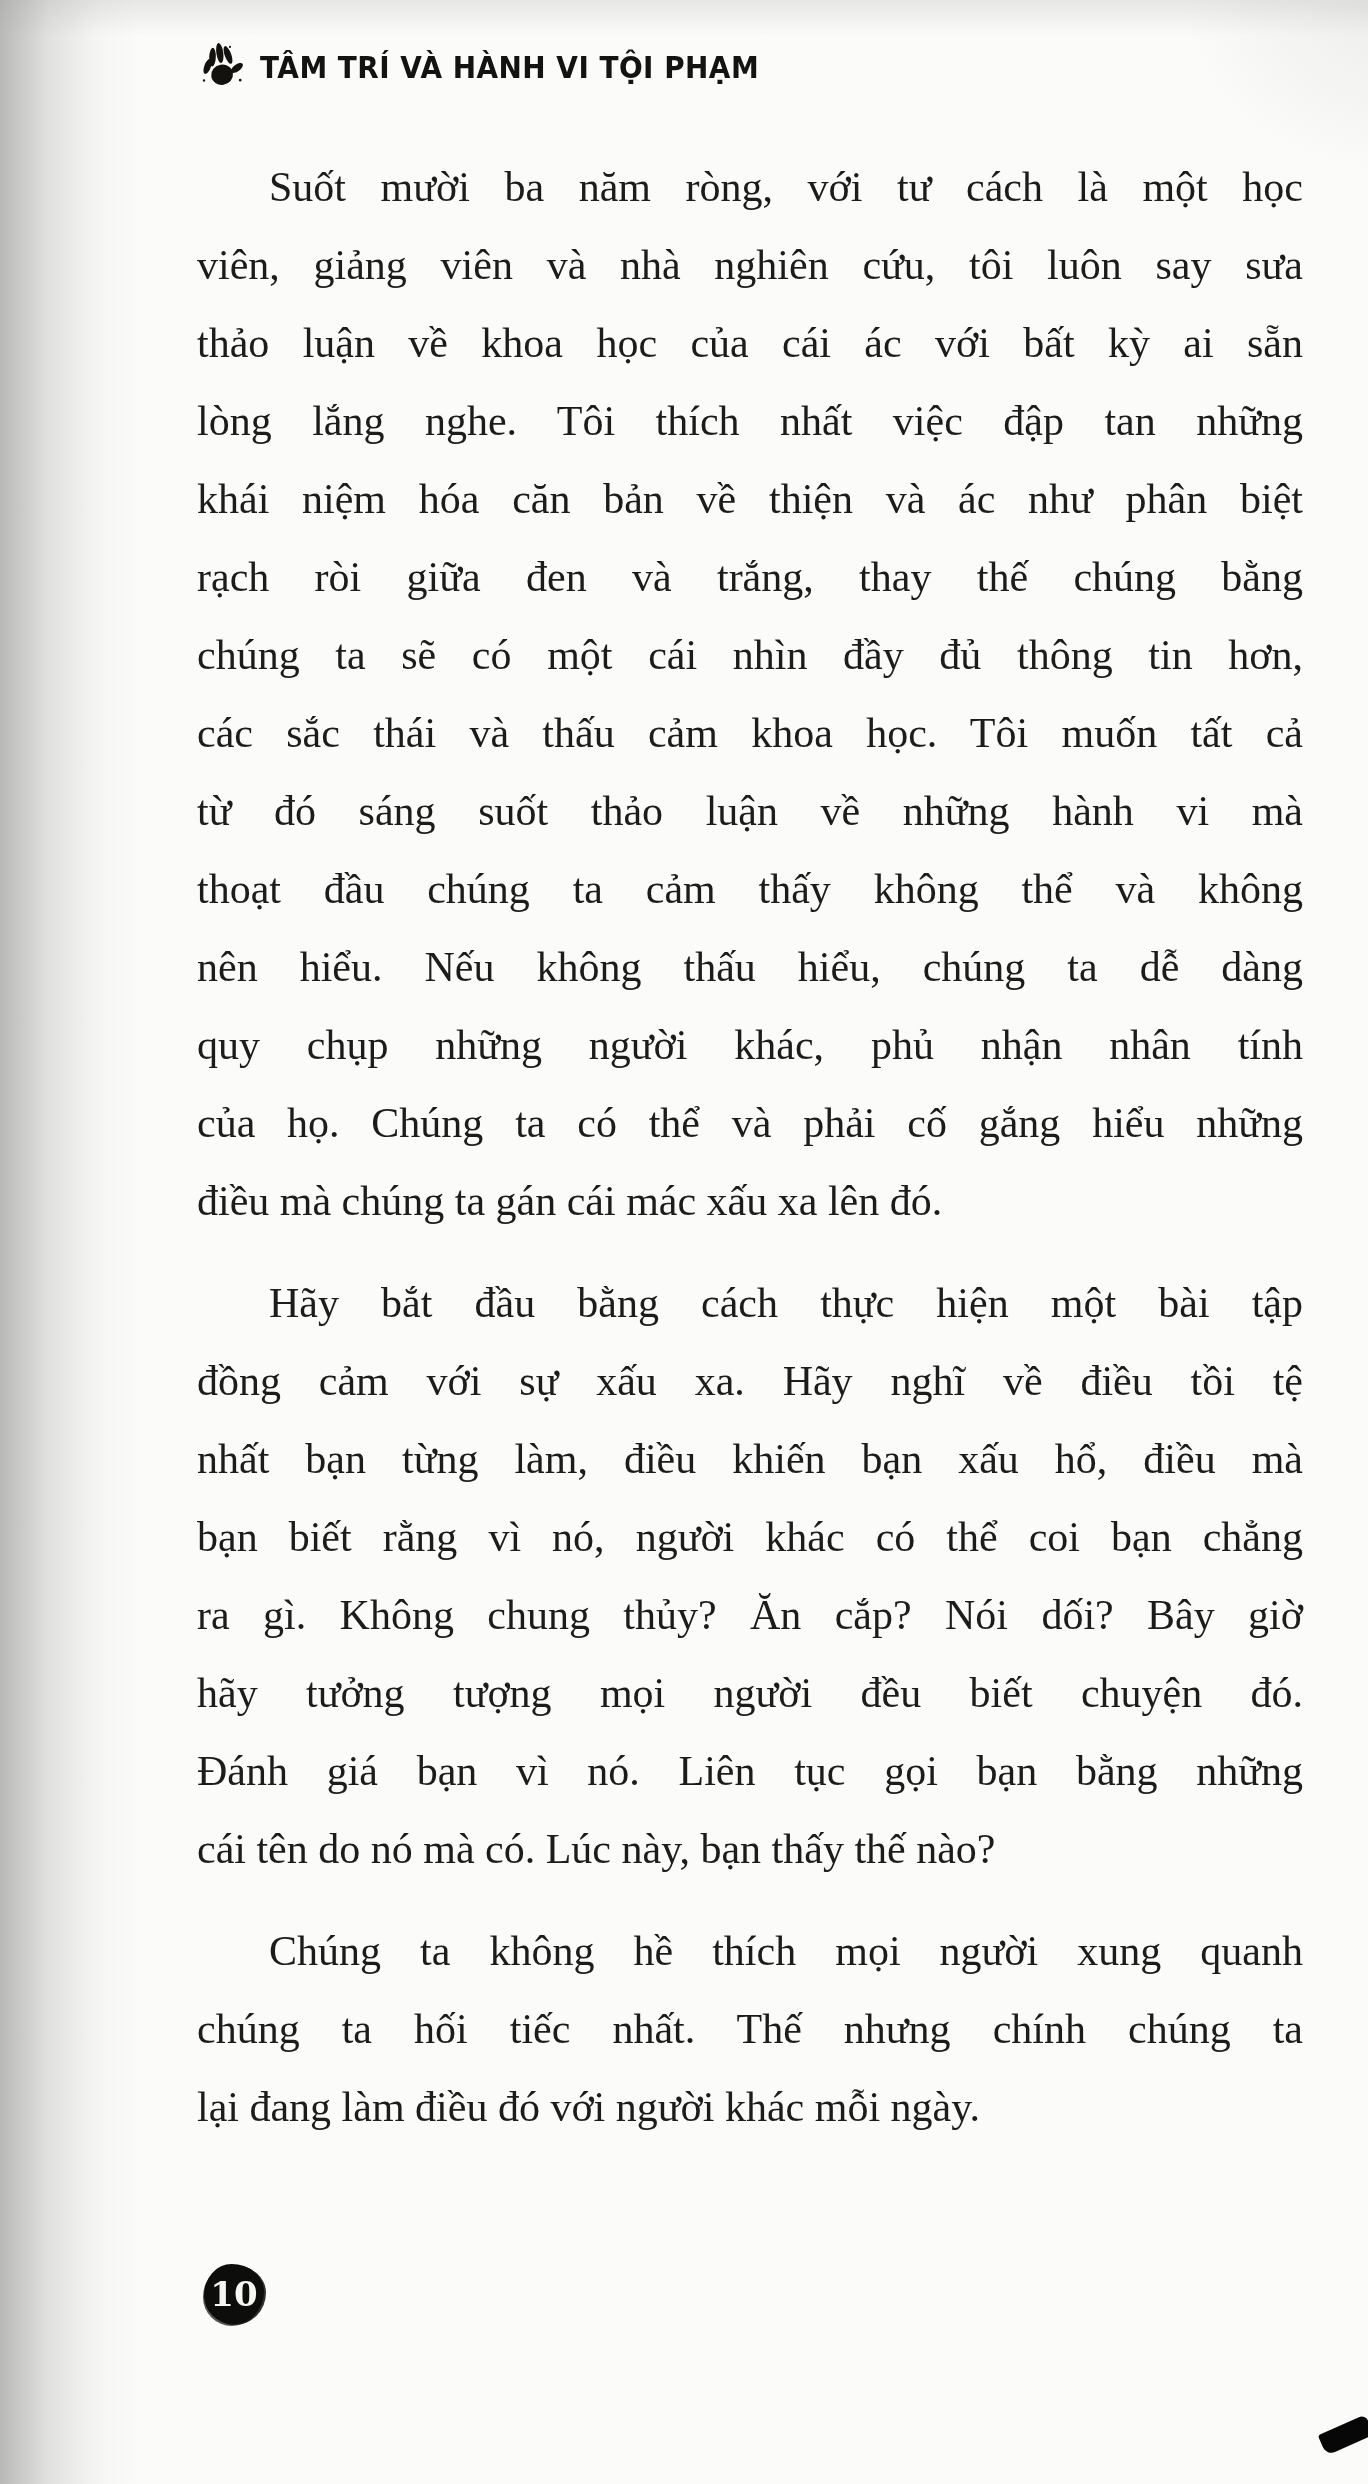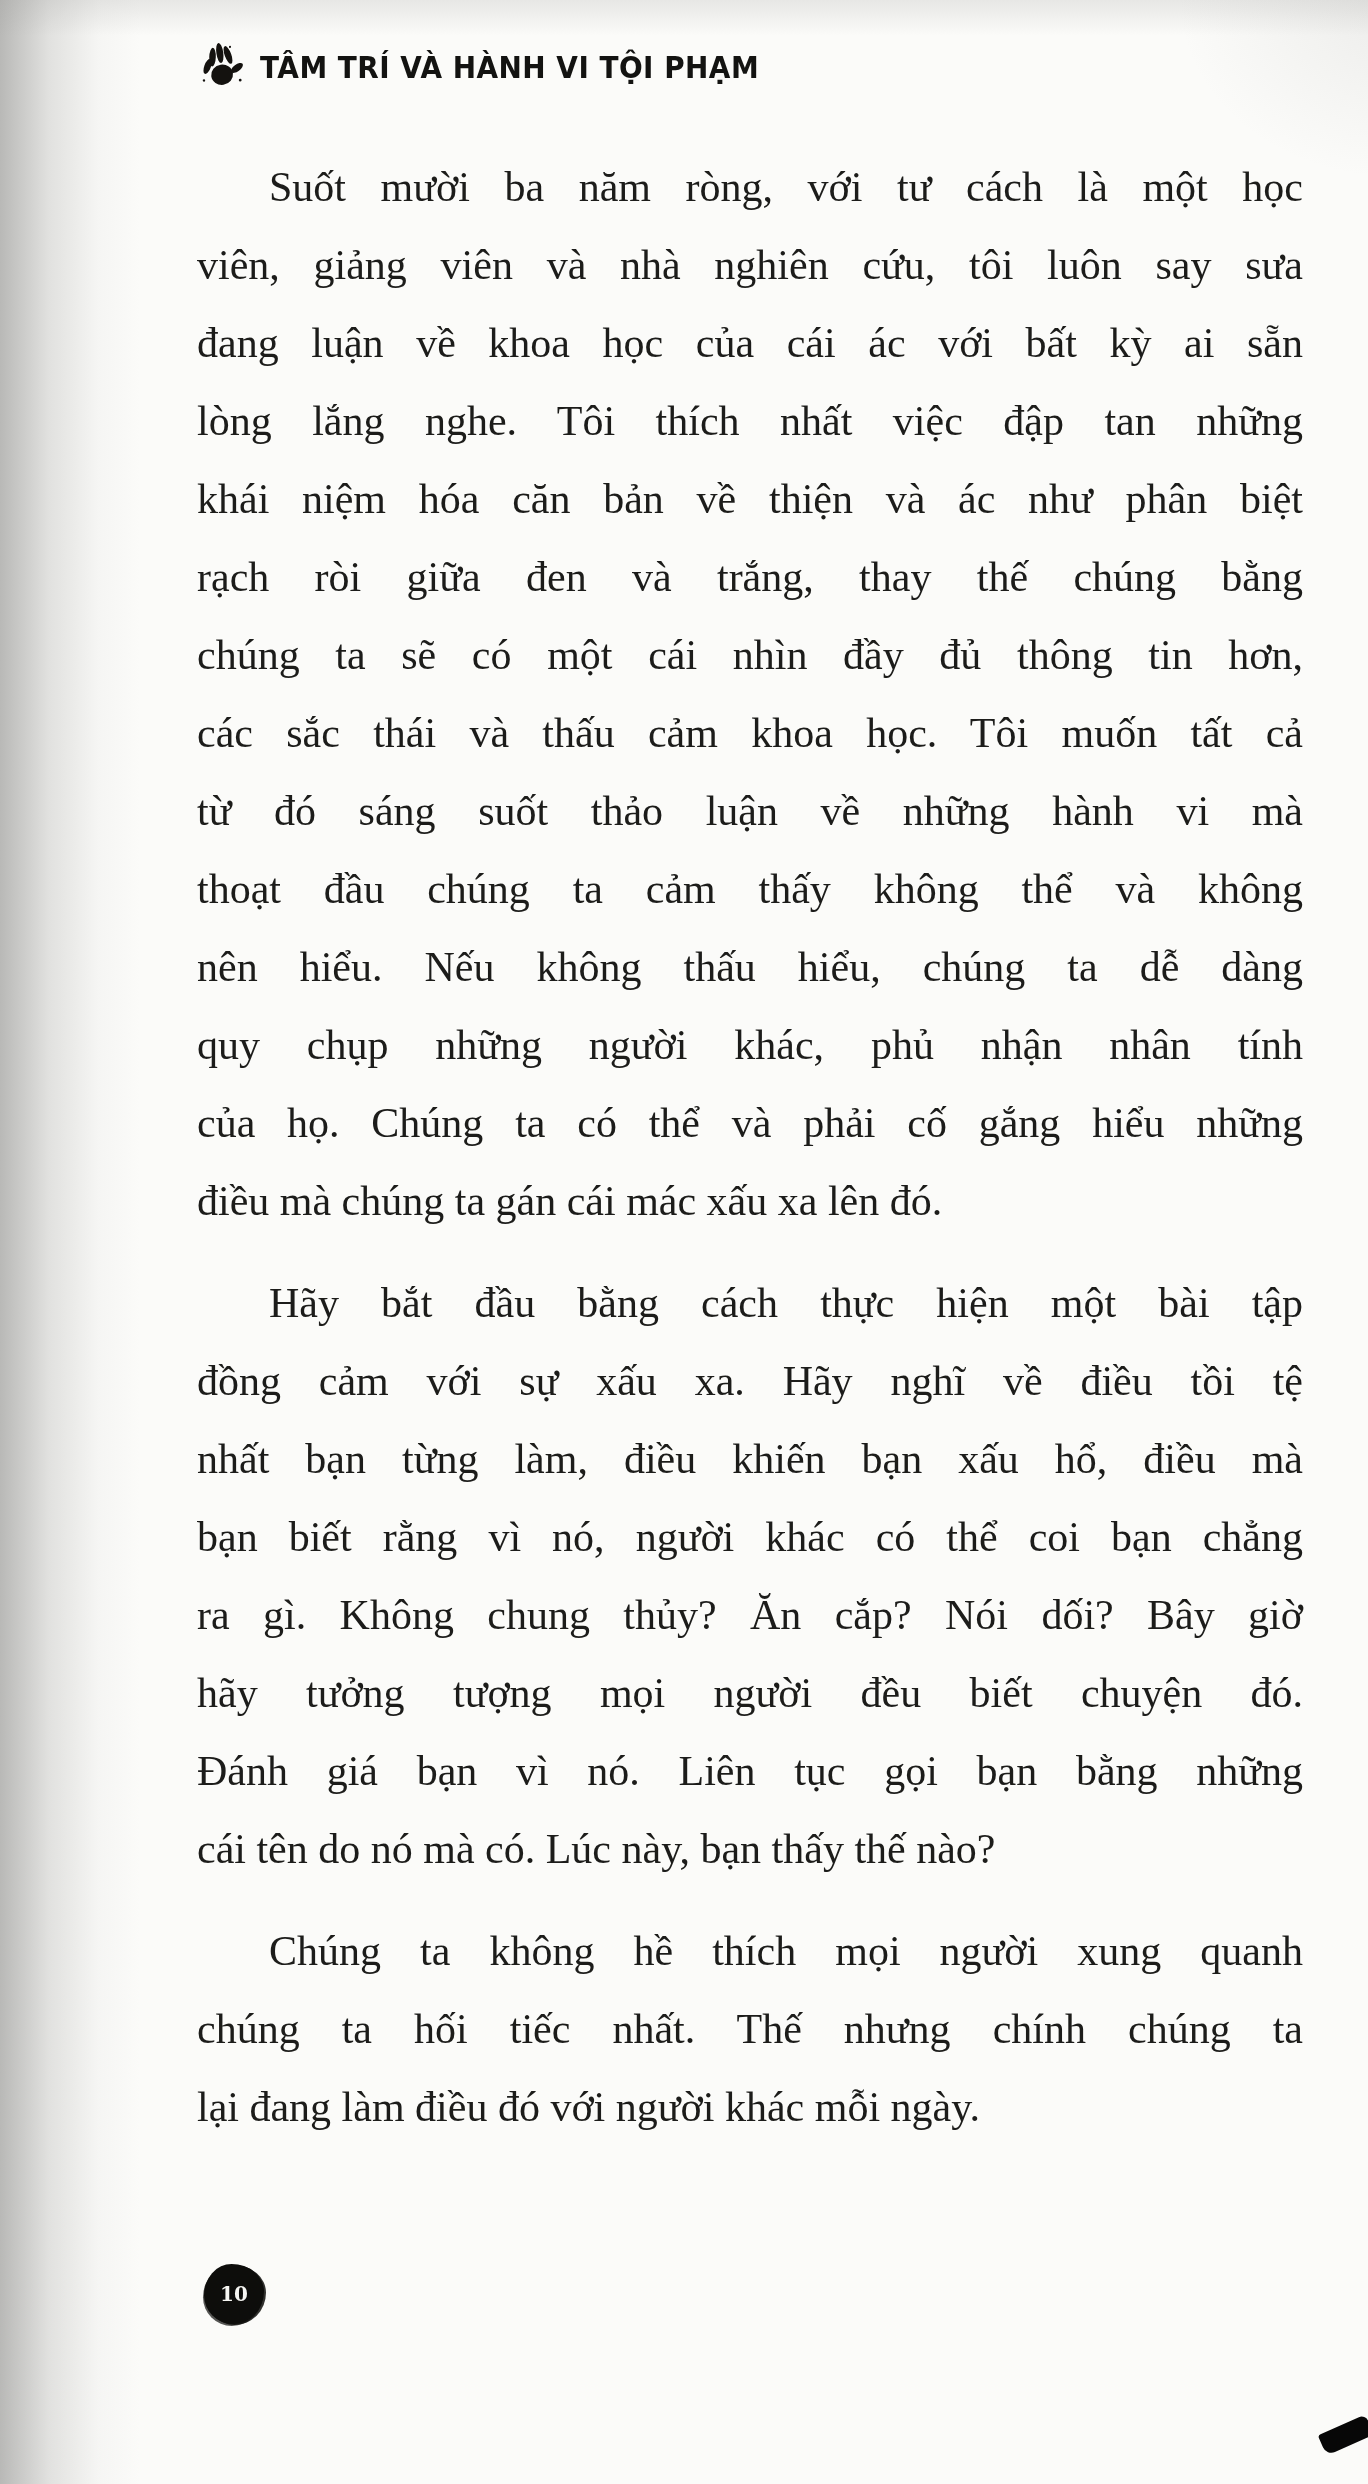--- a/index.html
+++ b/index.html
@@ -83,21 +83,21 @@
     border-radius: 46% 54% 52% 48% / 52% 46% 54% 48%;
     box-shadow: 2px 1px 0 rgba(13,13,11,0.85), -1px 2px 0 rgba(13,13,11,0.7);
     display: flex;
     align-items: center;
     justify-content: center;
   }
   .page-badge span {
     color: #f6f6f3;
     font-family: "DejaVu Serif", serif;
     font-weight: 700;
-    font-size: 20px;
+    font-size: 34px;
     line-height: 1;
   }
 
   .corner-mark {
     position: absolute;
     left: 1320px;
     top: 2424px;
     width: 52px;
     height: 22px;
     background: #070707;
@@ -129,21 +129,21 @@
         </g>
       </svg>
     </span>
     <span class="title">TÂM TRÍ VÀ HÀNH VI TỘI PHẠM</span>
   </div>
 
   <div class="text-block" id="text-block">
       <div class="paragraph">
         <div class="line first">Suốt mười ba năm ròng, với tư cách là một học</div>
         <div class="line">viên, giảng viên và nhà nghiên cứu, tôi luôn say sưa</div>
-        <div class="line">đang luận về khoa học của cái ác với bất kỳ ai sẵn</div>
+        <div class="line">thảo luận về khoa học của cái ác với bất kỳ ai sẵn</div>
         <div class="line">lòng lắng nghe. Tôi thích nhất việc đập tan những</div>
         <div class="line">khái niệm hóa căn bản về thiện và ác như phân biệt</div>
         <div class="line">rạch ròi giữa đen và trắng, thay thế chúng bằng</div>
         <div class="line">chúng ta sẽ có một cái nhìn đầy đủ thông tin hơn,</div>
         <div class="line">các sắc thái và thấu cảm khoa học. Tôi muốn tất cả</div>
         <div class="line">từ đó sáng suốt thảo luận về những hành vi mà</div>
         <div class="line">thoạt đầu chúng ta cảm thấy không thể và không</div>
         <div class="line">nên hiểu. Nếu không thấu hiểu, chúng ta dễ dàng</div>
         <div class="line">quy chụp những người khác, phủ nhận nhân tính</div>
         <div class="line">của họ. Chúng ta có thể và phải cố gắng hiểu những</div>

